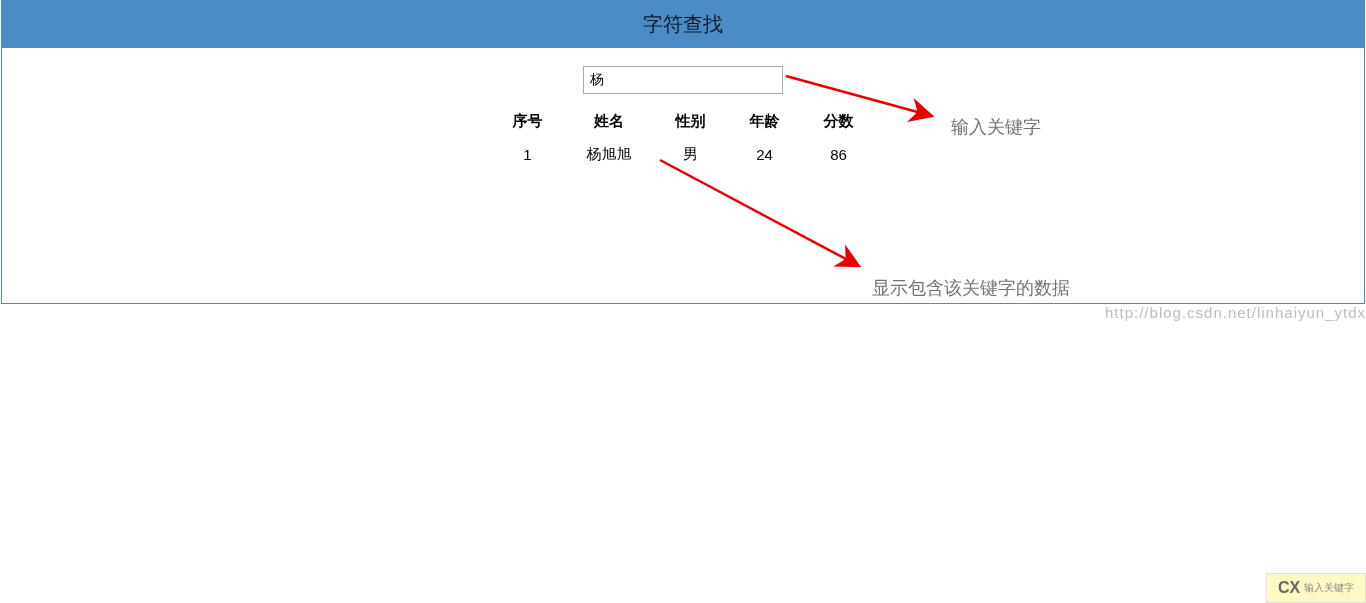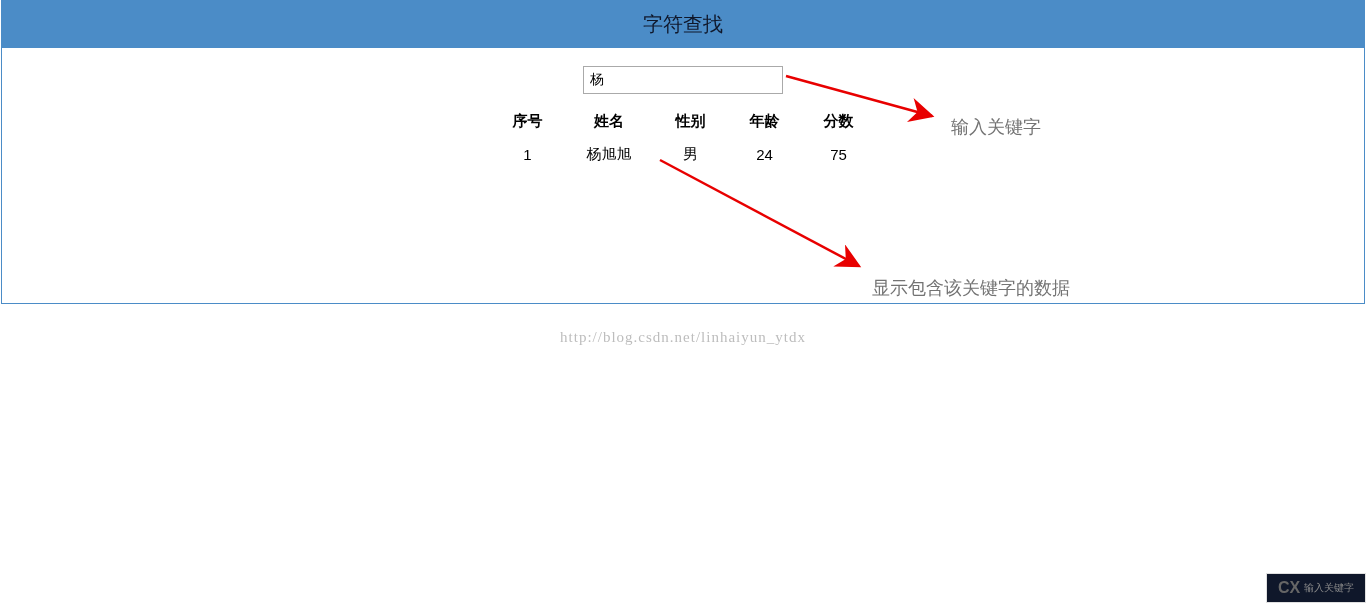--- a/index.html
+++ b/index.html
@@ -69,34 +69,33 @@
     }
     .arrow-svg {
       position: absolute;
       pointer-events: none;
     }
     .watermark {
       position: absolute;
       left: 0;
       top: 304px;
       width: 100%;
-      text-align: center;
+      text-align: right;
       color: #bdbdbd;
-      font-family: Liberation Serif, serif;
+      font-family: Liberation Sans, sans-serif;
       font-size: 15px;
       letter-spacing: 1px;
-      margin-top: 25px;
     }
     .logo-corner {
       position: absolute;
       right: 0;
       bottom: 0;
       width: 100px;
       height: 30px;
-      background: #0f172a;
+      background: #fef9c3;
       border: 1px solid #e0e0e0;
       display: flex;
       align-items: center;
       justify-content: center;
       font-size: 10px;
       color: #888;
     }
     .logo-corner .cx {
       font-weight: bold;
       font-size: 16px;
@@ -121,21 +120,21 @@
           <th>年龄</th>
           <th>分数</th>
         </tr>
       </thead>
       <tbody>
         <tr>
           <td>1</td>
           <td>杨旭旭</td>
           <td>男</td>
           <td>24</td>
-          <td>75</td>
+          <td>86</td>
         </tr>
       </tbody>
     </table>
 
     <svg class="arrow-svg" style="left:780px; top:22px; width:165px; height:55px;">
       <defs>
         <marker id="ah1" markerWidth="12" markerHeight="12" refX="9" refY="5" orient="auto">
           <path d="M0,0 L10,5 L0,10 L3,5 Z" fill="#e80000"></path>
         </marker>
       </defs>

